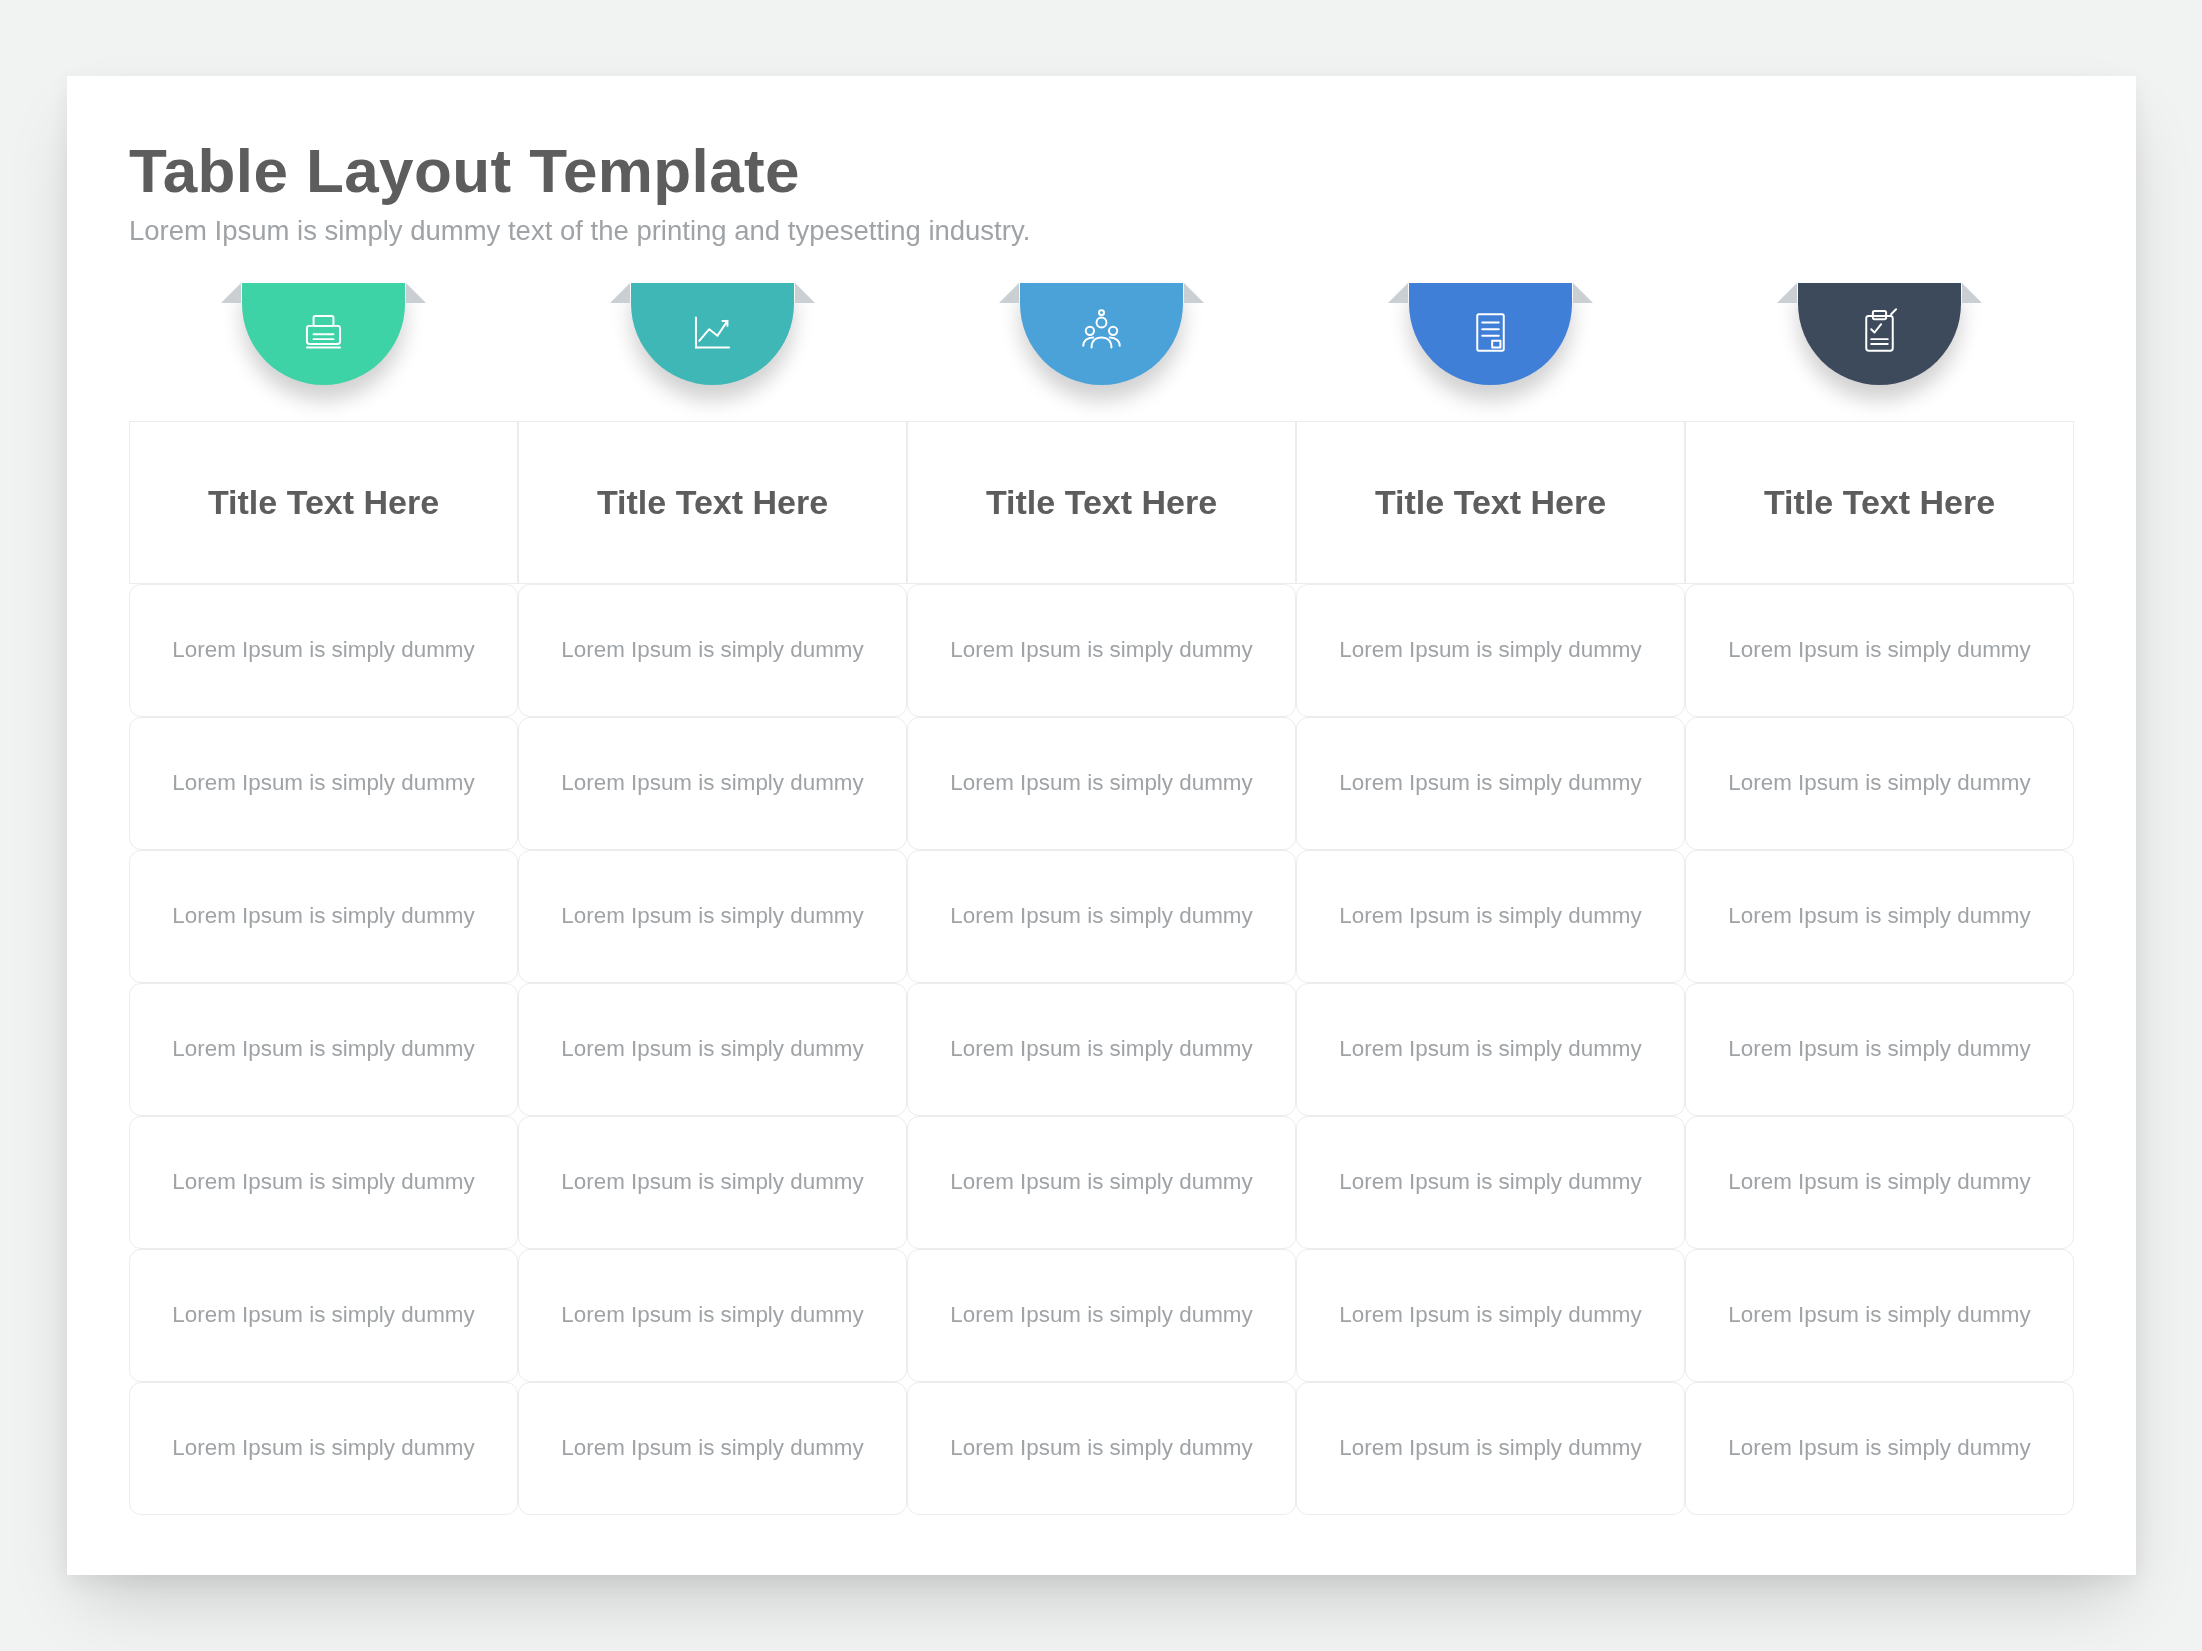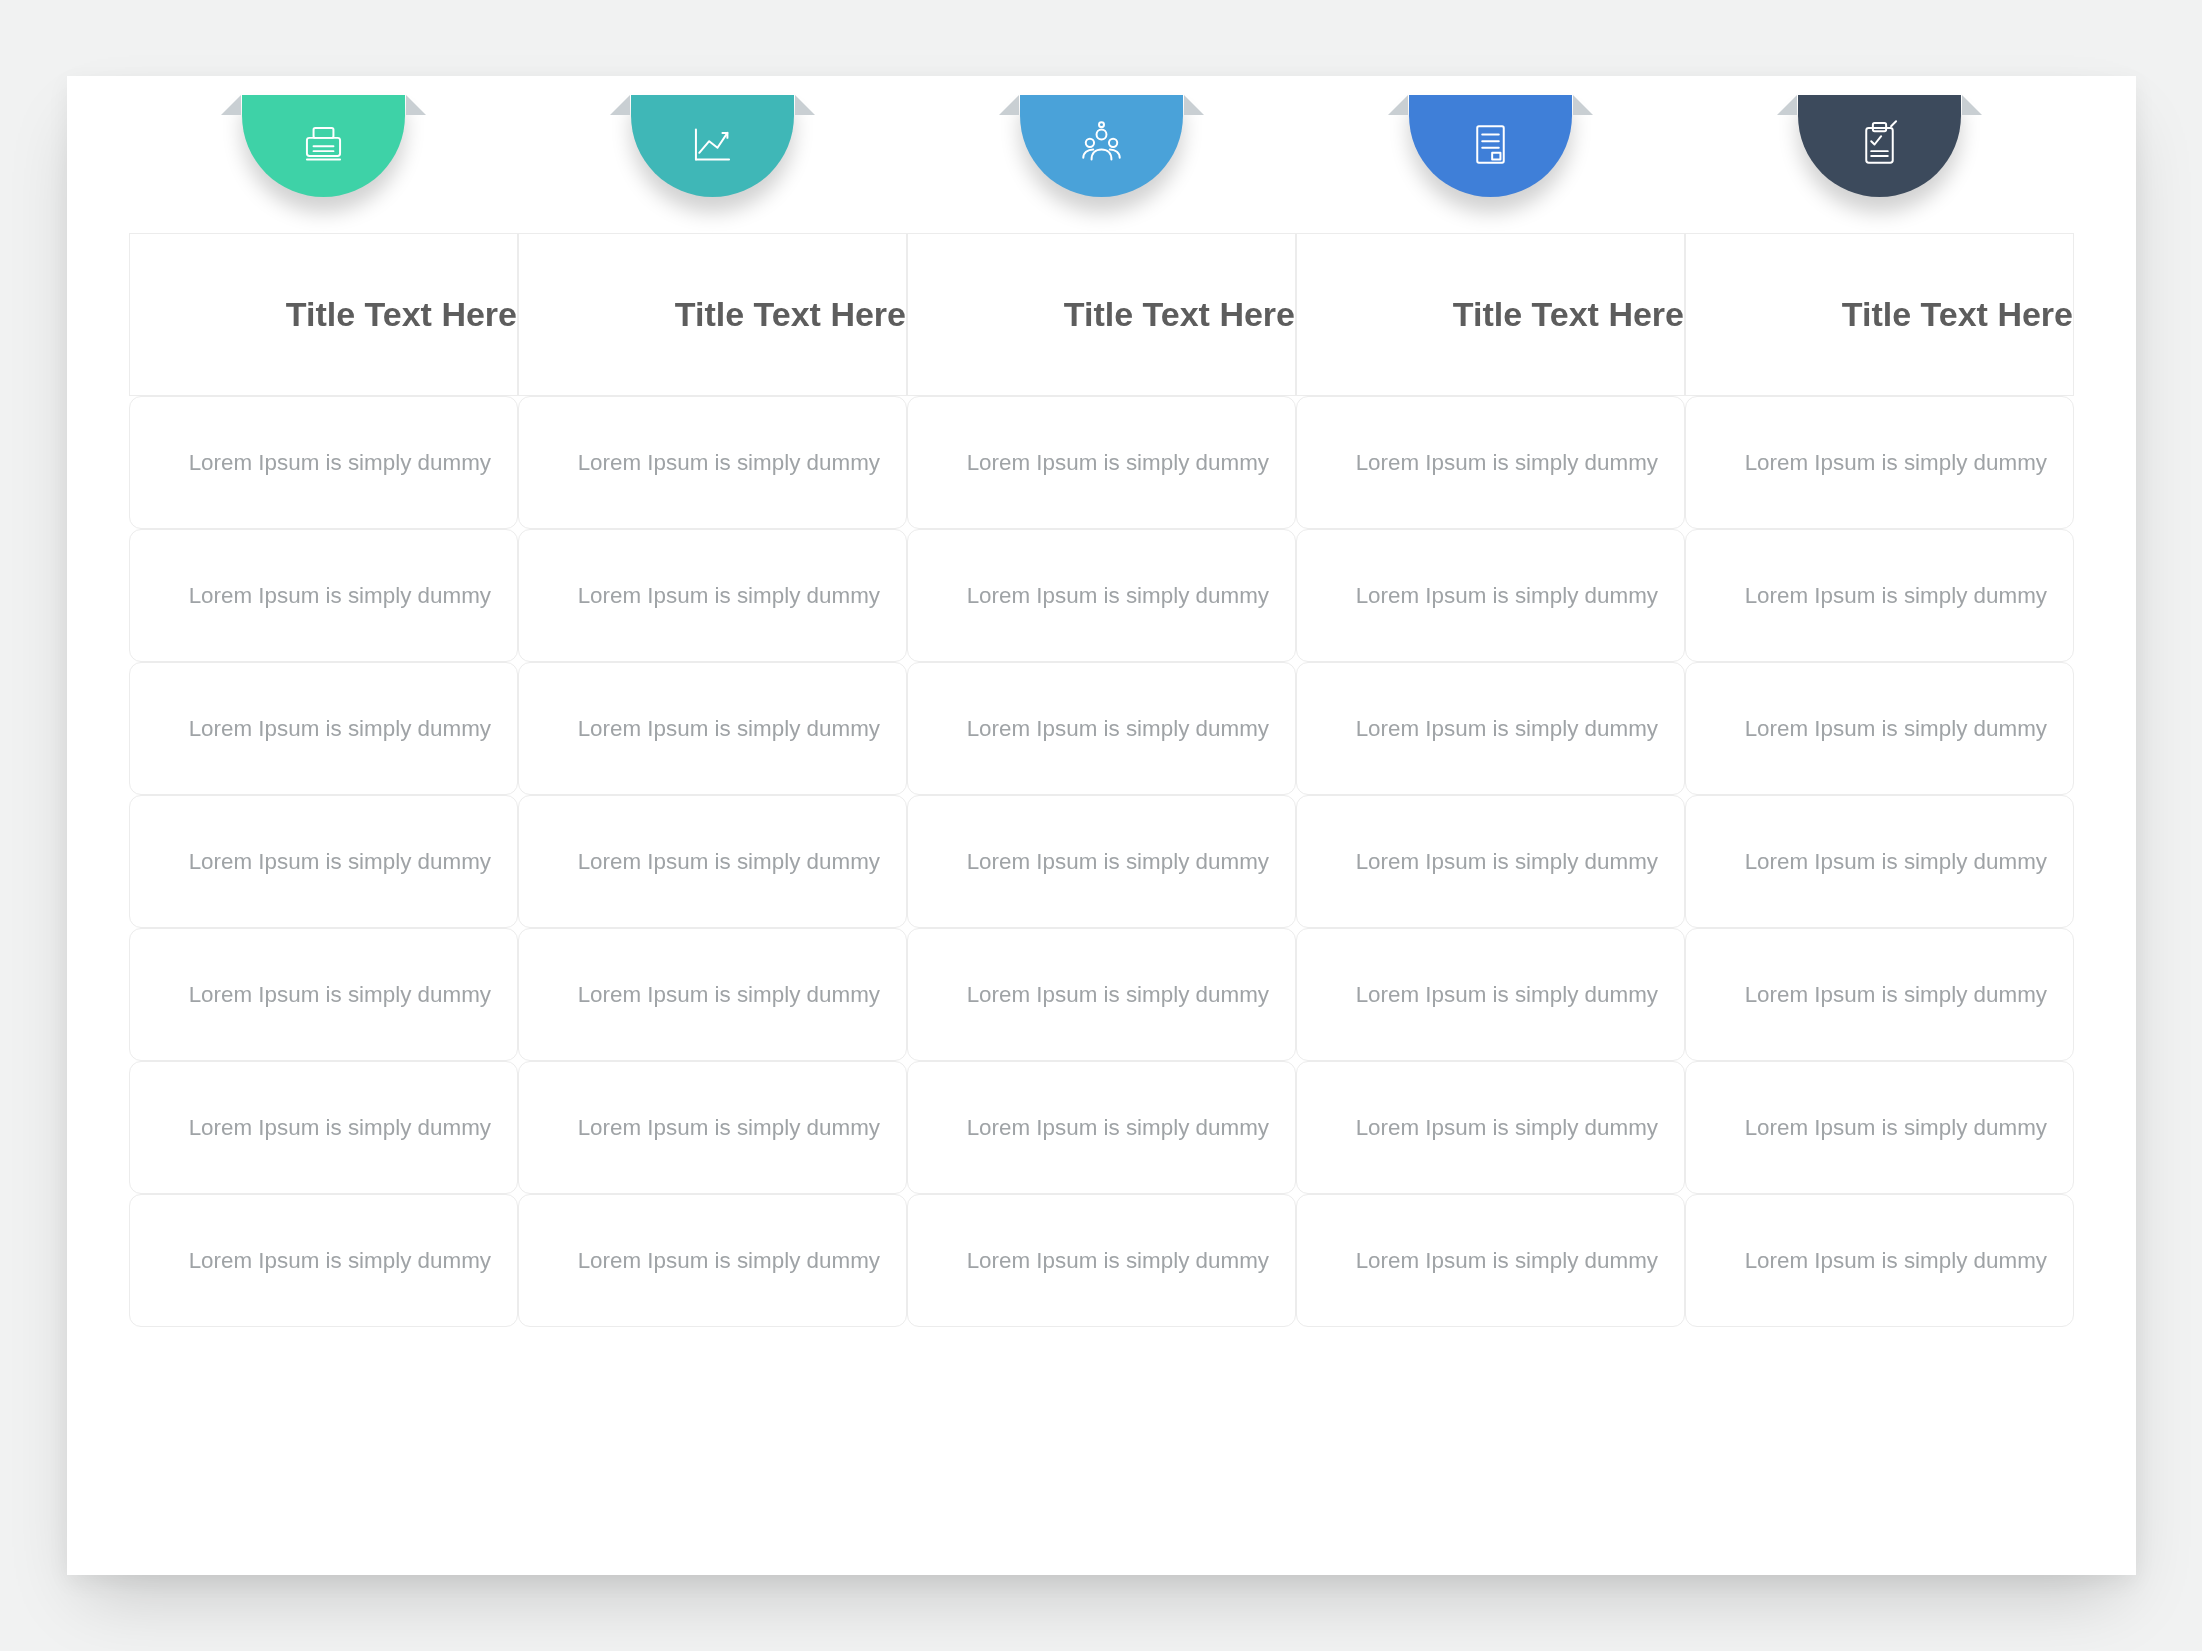--- a/index.html
+++ b/index.html
@@ -79,21 +79,21 @@
   
   .tbl {
     margin: 0 62px;
     display:grid;
     grid-template-columns: repeat(5, 1fr);
   }
   .colhead, .cell {
     border: 0.9px solid var(--border);
     display:flex;
     align-items:center;
-    justify-content:flex-end;
+    justify-content:center;
     text-align:center;
   }
   .colhead {
     height: 163px;
     font-size: 34px;
     font-weight: 700;
     color: var(--title);
   }
   .cell {
     height: 133px;
@@ -101,20 +101,24 @@
     color: var(--cell);
     padding: 0 26px;
     border-radius: 12px;
   }
 </style>
 </head>
 <body>
 
 <div class="slide">
 
+  <div class="hdr">
+    <h1>Table Layout Template</h1>
+    <p>Lorem Ipsum is simply dummy text of the printing and typesetting industry.</p>
+  </div>
 
   <div class="tabs" id="tabs">
       <div class="tab-cell">
         <div class="tab" style="background: rgb(62, 210, 167);">
           <div class="fold l"></div>
           <div class="fold r"></div>
           <span><svg viewBox="0 0 64 64" fill="none" stroke="#ffffff" stroke-width="2.4" stroke-linecap="round" stroke-linejoin="round">
               <rect x="12" y="24" width="40" height="22" rx="3"></rect>
               <rect x="20" y="12" width="24" height="12" rx="2"></rect>
               <line x1="12" y1="50" x2="52" y2="50"></line>

